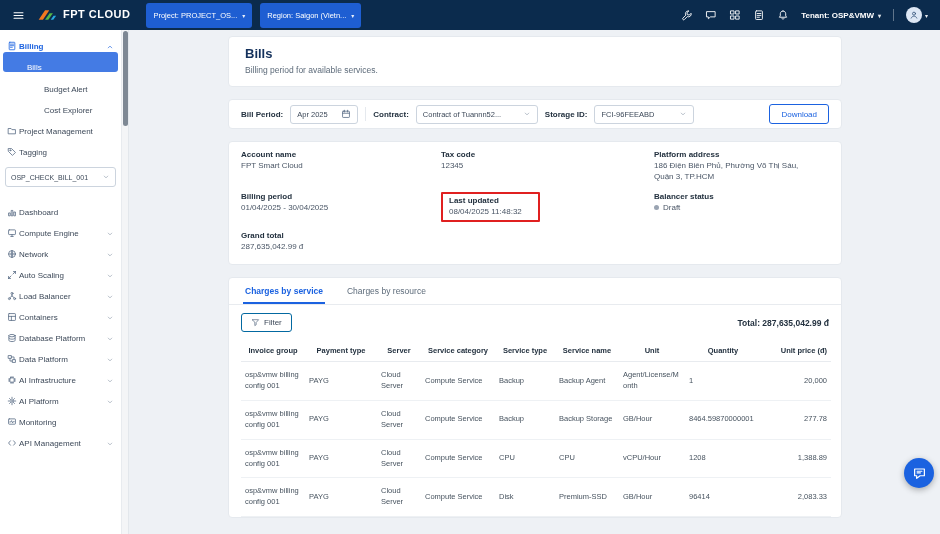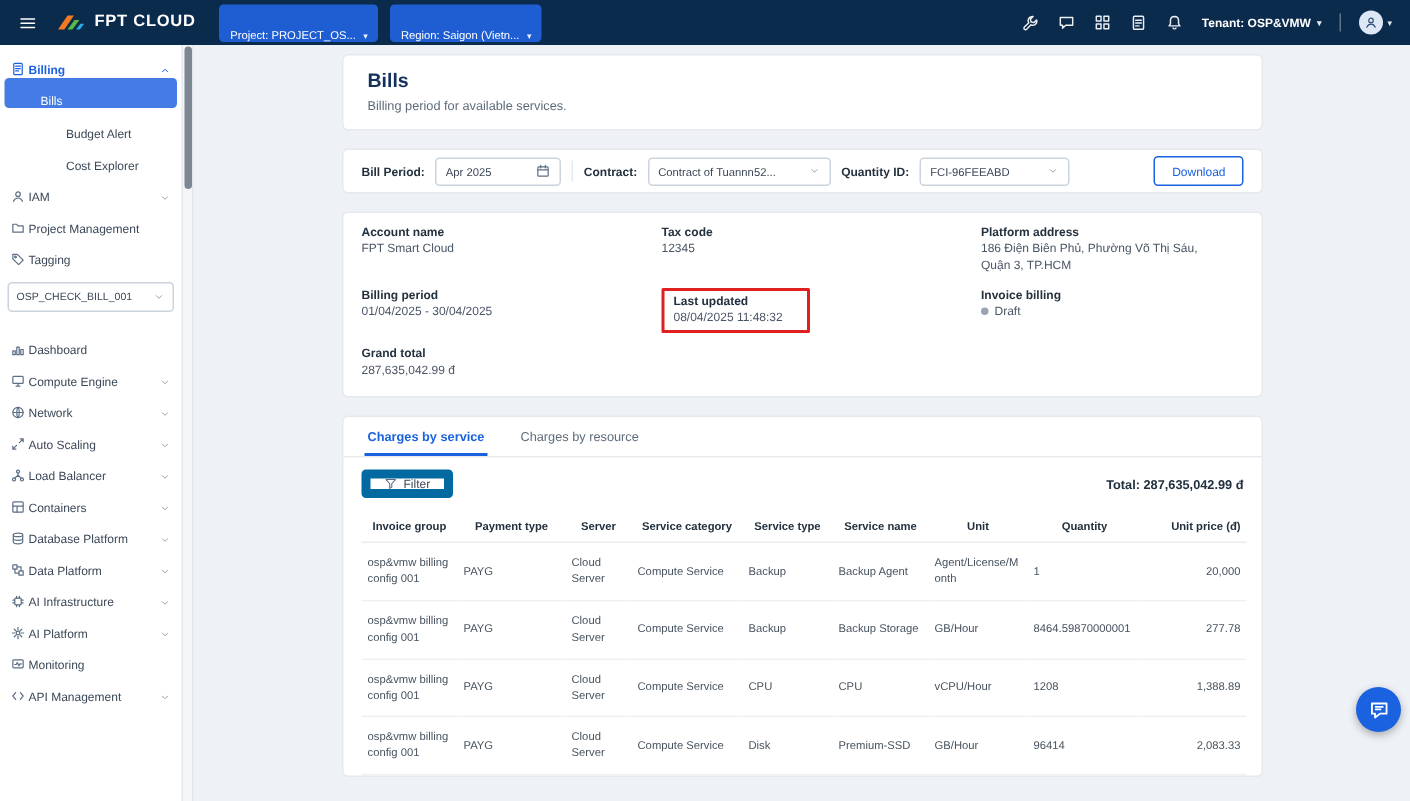--- a/index.html
+++ b/index.html
@@ -5,21 +5,21 @@
   *{margin:0;padding:0;box-sizing:border-box}
   html,body{width:940px;height:534px;overflow:hidden;background:#eef1f5;font-family:"Liberation Sans",sans-serif;cursor:default}
   svg{display:block;width:100%;height:100%}
 
   
   .topbar{position:absolute;top:0;left:0;width:940px;height:30px;background:#0b2b4d;display:flex;align-items:center;padding:0 12px;color:#fff;z-index:5}
   .tb-icon{width:13px;height:13px;color:#fff;cursor:pointer;flex:0 0 auto}
   .logo{display:flex;align-items:flex-start;gap:4px;margin:0 16px 0 12px}
   .logo-mark{width:22px;height:14px}
   .logo-text{font-size:11px;font-weight:bold;letter-spacing:.5px;white-space:nowrap}
-  .tb-btn{display:flex;align-items:flex-end;gap:5px;background:#1e5ed2;border:none;color:#fff;font-size:7.5px;height:25px;padding:0 7px;border-radius:3px;margin-right:8px;cursor:pointer;font-family:inherit;white-space:nowrap}
+  .tb-btn{display:flex;align-items:center;gap:5px;background:#1e5ed2;border:none;color:#fff;font-size:7.5px;height:25px;padding:0 7px;border-radius:3px;margin-right:8px;cursor:pointer;font-family:inherit;white-space:nowrap}
   .caret{font-size:6px;opacity:.9}
   .tb-right{margin-left:auto;display:flex;align-items:center;gap:12px}
   .tb-right .tb-icon{width:12px;height:12px;opacity:.92}
   .tenant{display:flex;align-items:center;gap:4px;font-size:8px;font-weight:bold;cursor:pointer;white-space:nowrap}
   .tb-divider{width:1px;height:12px;background:rgba(255,255,255,.35)}
   .avatar-wrap{display:flex;align-items:center;gap:3px;cursor:pointer}
   .avatar{width:16px;height:16px;border-radius:50%;background:#dde7f5;color:#33527a;display:flex;align-items:center;justify-content:center}
   .av-ic{width:10px;height:10px;display:block}
 
   
@@ -42,40 +42,40 @@
   .card{background:#fff;border:1px solid #e5e9ee;border-radius:4px;margin-bottom:12px}
   .head-card{padding:9px 16px 11px}
   .head-card h1{font-size:13px;color:#14315c;margin-bottom:4px;font-weight:bold}
   .head-card .sub{font-size:8.5px;color:#5d6b7a}
 
   .filter-card{display:flex;align-items:center;padding:0 12px;height:30px;gap:7px}
   .f-label{font-size:8px;font-weight:bold;color:#23313f;white-space:nowrap}
   .input-box{border:1px solid #ccd4de;border-radius:3px;height:19px;display:flex;align-items:center;justify-content:space-between;padding:0 6px;font-size:7.5px;color:#3c4858;cursor:pointer;gap:5px;white-space:nowrap;overflow:hidden}
   .ib-icon{width:10px;height:10px;color:#5d6f87;flex:0 0 auto}
   .ib-caret{width:8px;height:8px;color:#909cac;flex:0 0 auto}
-  .w-period{width:84px}
+  .w-period{width:68px}
   .w-contract{width:122px}
   .w-invoice{width:100px}
   .vdiv{width:1px;height:14px;background:#e5e9ee}
   .download-btn{margin-left:auto;height:20px;padding:0 11px;background:#fff;border:1px solid #1b62e0;color:#1b62e0;font-size:8px;border-radius:3px;cursor:pointer;font-family:inherit}
 
   .sum-head{display:flex;align-items:center;gap:5px;padding:6px 12px;font-size:8.5px;color:#8a95a5;border-bottom:1px solid #eaedf1}
   .sum-head .ib-icon{color:#8a95a5}
   .sum-grid{display:grid;grid-template-columns:200px 213px 1fr;padding:8px 12px 11px;row-gap:9px}
   .cell .lab{font-size:8px;font-weight:bold;color:#23313f;margin-bottom:2px}
   .cell .val{font-size:8px;color:#4a5666;line-height:1.35;padding-right:10px}
   .red-box{display:inline-block;border:2px solid #e02020;padding:2px 6px 3px;border-radius:1px}
   .status{display:flex;align-items:center;gap:4px}
   .dot{width:5px;height:5px;border-radius:50%;background:#9aa4b2}
 
   .tabs{display:flex;gap:20px;padding:0 14px;border-bottom:1px solid #e8ebef}
   .tab{font-size:8.5px;color:#5d6b7a;padding:8px 2px 6px;cursor:pointer;border-bottom:2px solid transparent}
   .tab.active{color:#1b62e0;font-weight:bold;border-bottom-color:#1b62e0}
   .tbl-controls{display:flex;align-items:center;padding:8px 12px 6px}
-  .filter-btn{display:flex;align-items:center;gap:4px;height:19px;padding:0 9px;border:6px solid #0369a1;border-radius:3px;background:#fff;font-size:8px;color:#3c4858;cursor:pointer;font-family:inherit}
+  .filter-btn{display:flex;align-items:center;gap:4px;height:19px;padding:0 9px;border:1px solid #0369a1;border-radius:3px;background:#fff;font-size:8px;color:#3c4858;cursor:pointer;font-family:inherit}
   .filter-btn .ib-icon{width:9px;height:9px}
   .total{margin-left:auto;font-size:8.5px;font-weight:bold;color:#23313f}
   .charges-table{width:calc(100% - 24px);margin:2px 12px 0;border-collapse:collapse;table-layout:fixed;font-size:7.5px}
   .charges-table th{text-align:center;font-weight:bold;color:#23313f;padding:6px 4px;border-bottom:1px solid #e8ebef;vertical-align:bottom;overflow-wrap:break-word}
   .charges-table td{color:#47535f;padding:8px 4px;border-bottom:1px solid #eef1f4;vertical-align:middle;line-height:1.45;overflow-wrap:break-word}
   .charges-table .num{text-align:right}
 
   .fab{position:absolute;right:6px;bottom:46px;width:30px;height:30px;border-radius:50%;background:#1b62e0;border:none;cursor:pointer;display:flex;align-items:center;justify-content:center;box-shadow:0 2px 6px rgba(0,0,0,.3);z-index:6}
   .fab .fab-ic{width:15px;height:15px;color:#fff;display:block}
 </style>
@@ -177,34 +177,20 @@
       </div>
       <div class="side-item sub">
         <span>Budget Alert</span>
       </div>
       <div class="side-item sub">
         <span>Cost Explorer</span>
       </div>
       <div class="side-item">
         <span class="s-icon">
           <svg viewBox="0 0 16 16" fill="none" stroke="currentColor" stroke-width="1.3" stroke-linecap="round" stroke-linejoin="round">
-            <circle cx="8" cy="5.5" r="2.4"></circle>
-            <path d="M3.2 13.2c1-2.4 2.9-3.6 4.8-3.6s3.8 1.2 4.8 3.6"></path>
-          </svg>
-        </span>
-        <span>IAM</span>
-        <span class="chev">
-          <svg viewBox="0 0 16 16" fill="none" stroke="currentColor" stroke-width="1.3" stroke-linecap="round" stroke-linejoin="round">
-            <path d="M4.5 6.2L8 9.7l3.5-3.5"></path>
-          </svg>
-        </span>
-      </div>
-      <div class="side-item">
-        <span class="s-icon">
-          <svg viewBox="0 0 16 16" fill="none" stroke="currentColor" stroke-width="1.3" stroke-linecap="round" stroke-linejoin="round">
             <path d="M2.5 4h4l1.4 1.8h5.6v6.7H2.5z"></path>
           </svg>
         </span>
         <span>Project Management</span>
       </div>
       <div class="side-item">
         <span class="s-icon">
           <svg viewBox="0 0 16 16" fill="none" stroke="currentColor" stroke-width="1.3" stroke-linecap="round" stroke-linejoin="round">
             <path d="M2.5 2.5h4.8l6.2 6.2-4.8 4.8-6.2-6.2z"></path>
             <circle cx="5.3" cy="5.3" r="0.9"></circle>
@@ -406,21 +392,21 @@
       <span class="vdiv"></span>
       <span class="f-label">Contract:</span>
       <div class="input-box w-contract">
         <span>Contract of Tuannn52...</span>
         <span class="ib-caret">
             <svg viewBox="0 0 16 16" fill="none" stroke="currentColor" stroke-width="1.3" stroke-linecap="round" stroke-linejoin="round">
               <path d="M4.5 6.2L8 9.7l3.5-3.5"></path>
             </svg>
           </span>
       </div>
-      <span class="f-label">Quantity ID:</span>
+      <span class="f-label">Storage ID:</span>
       <div class="input-box w-invoice">
         <span>FCI-96FEEABD</span>
         <span class="ib-caret">
             <svg viewBox="0 0 16 16" fill="none" stroke="currentColor" stroke-width="1.3" stroke-linecap="round" stroke-linejoin="round">
               <path d="M4.5 6.2L8 9.7l3.5-3.5"></path>
             </svg>
           </span>
       </div>
       <button class="download-btn">Download</button>
     </section>
@@ -443,21 +429,21 @@
           <div class="lab">Billing period</div>
           <div class="val">01/04/2025 - 30/04/2025</div>
         </div>
         <div class="cell">
           <div class="red-box">
             <div class="lab">Last updated</div>
             <div class="val">08/04/2025 11:48:32</div>
           </div>
         </div>
         <div class="cell">
-          <div class="lab">Invoice billing</div>
+          <div class="lab">Balancer status</div>
           <div class="val status">
             <span class="dot"></span>
             <span>Draft</span>
           </div>
         </div>
         <div class="cell">
           <div class="lab">Grand total</div>
           <div class="val">287,635,042.99 đ</div>
         </div>
       </div>

